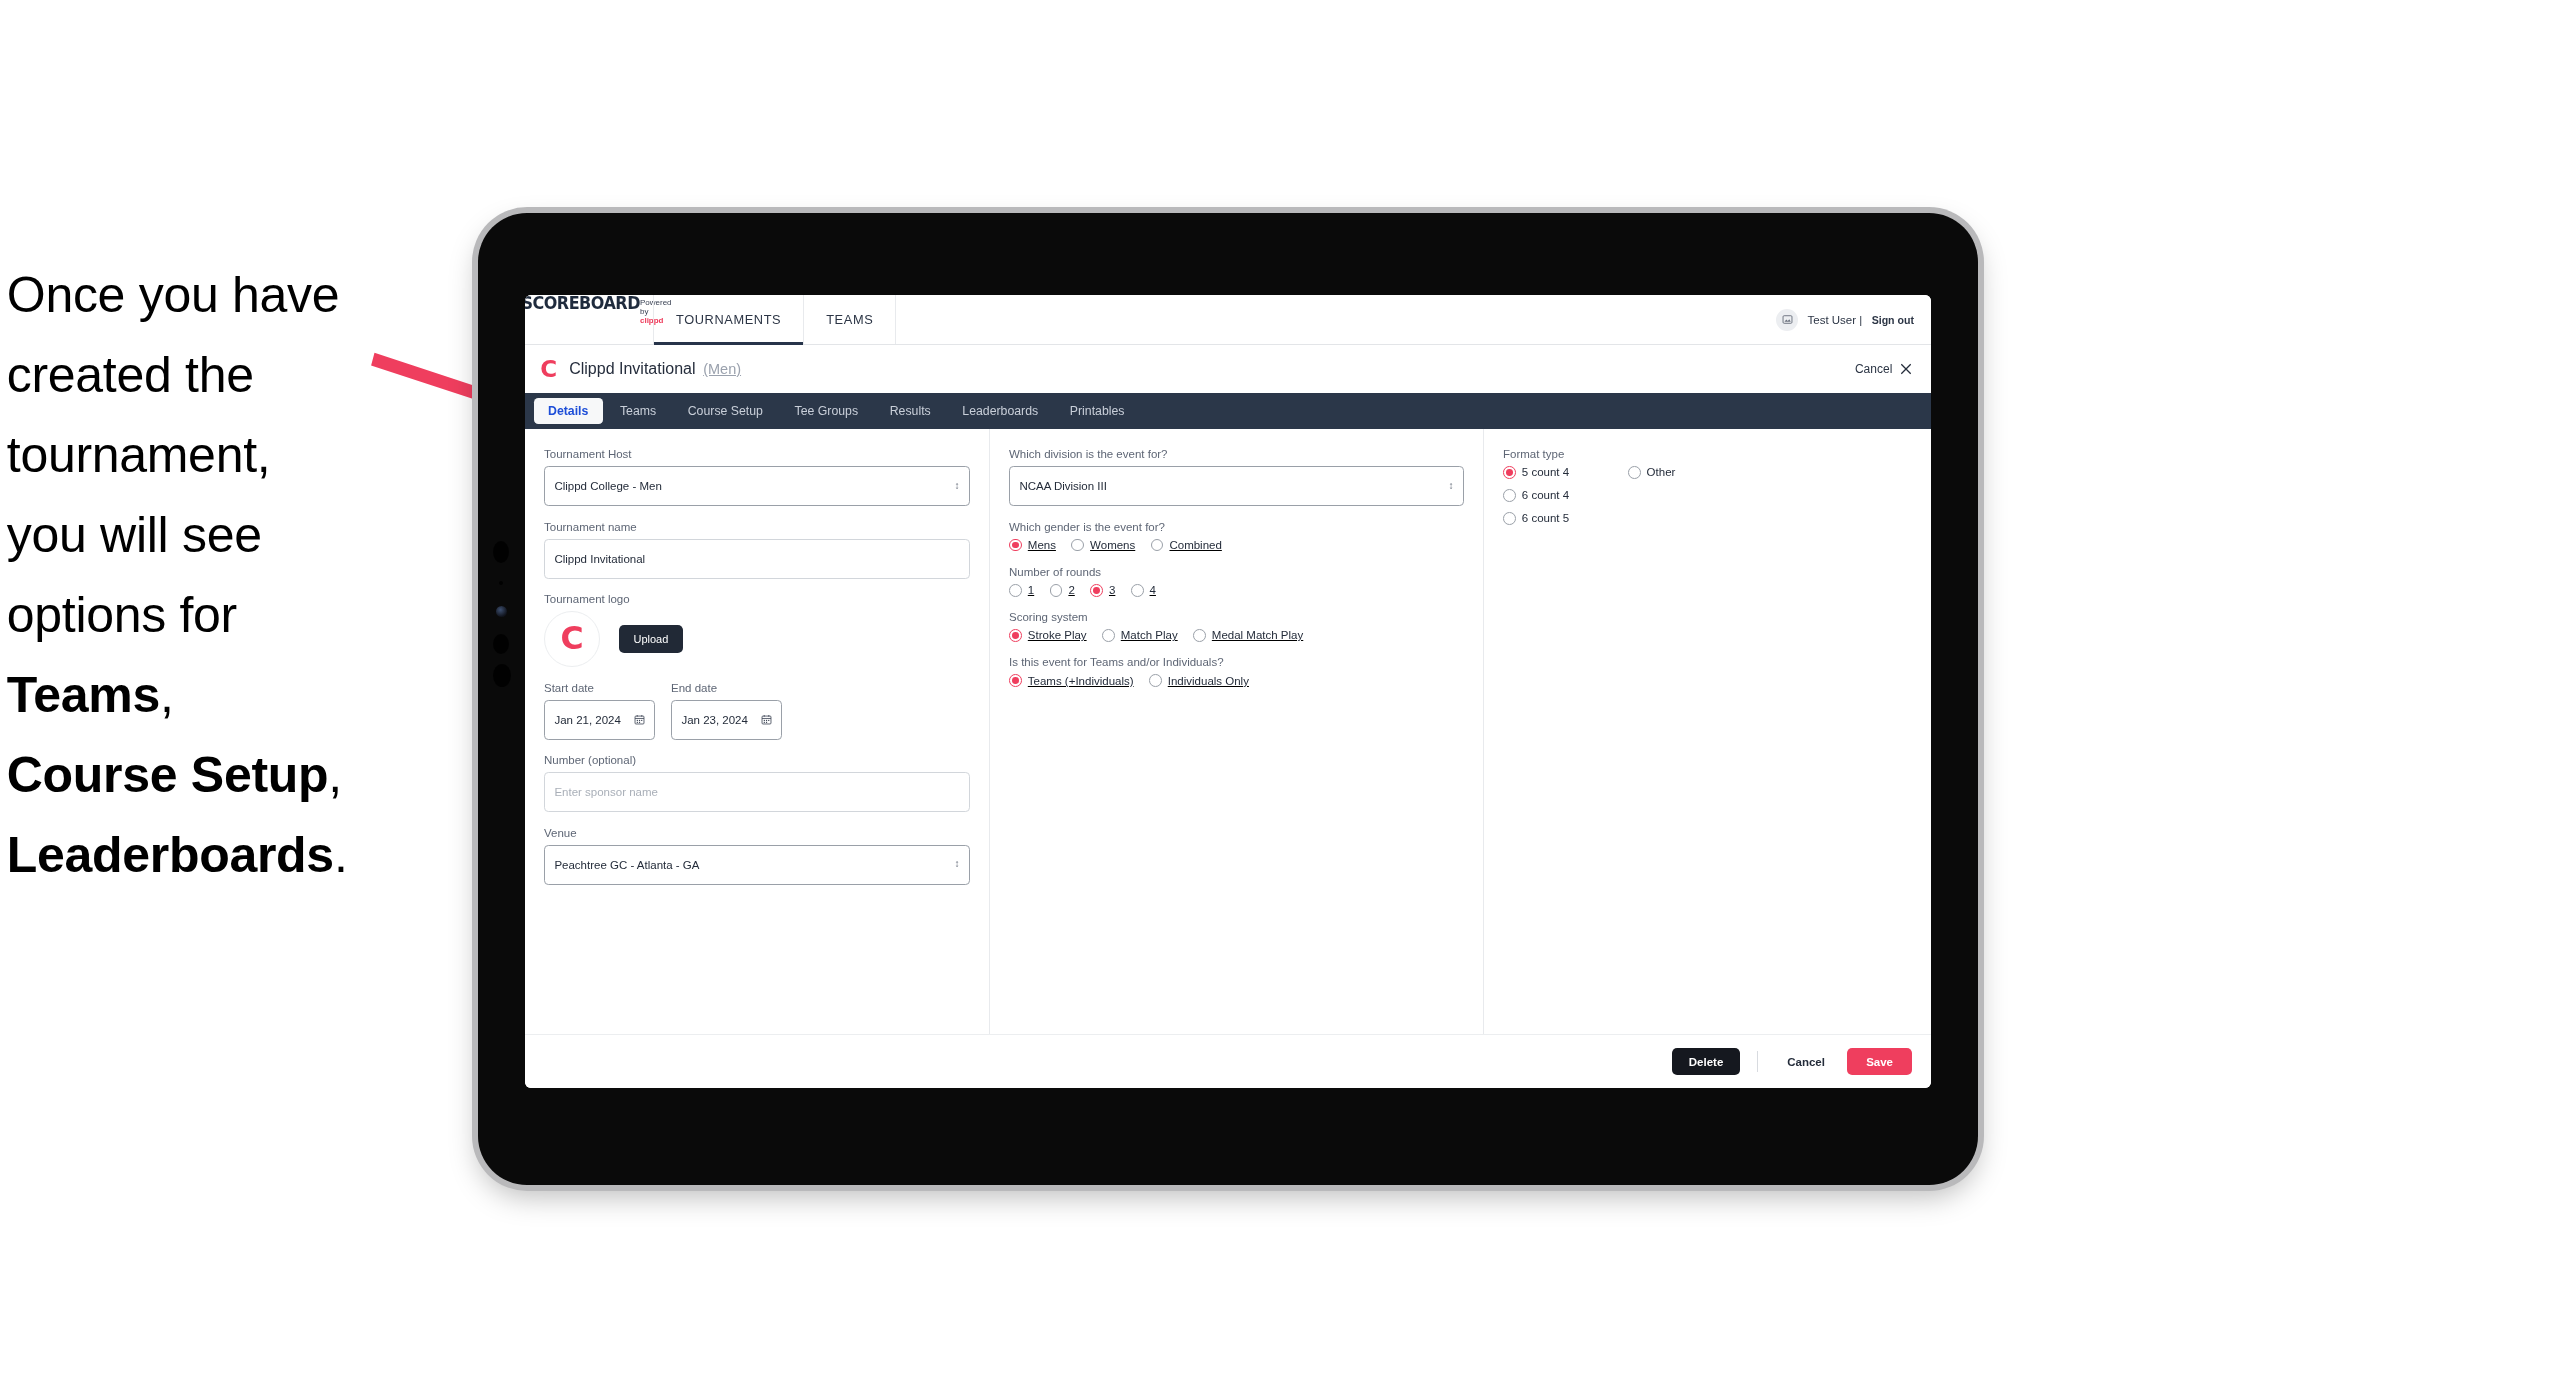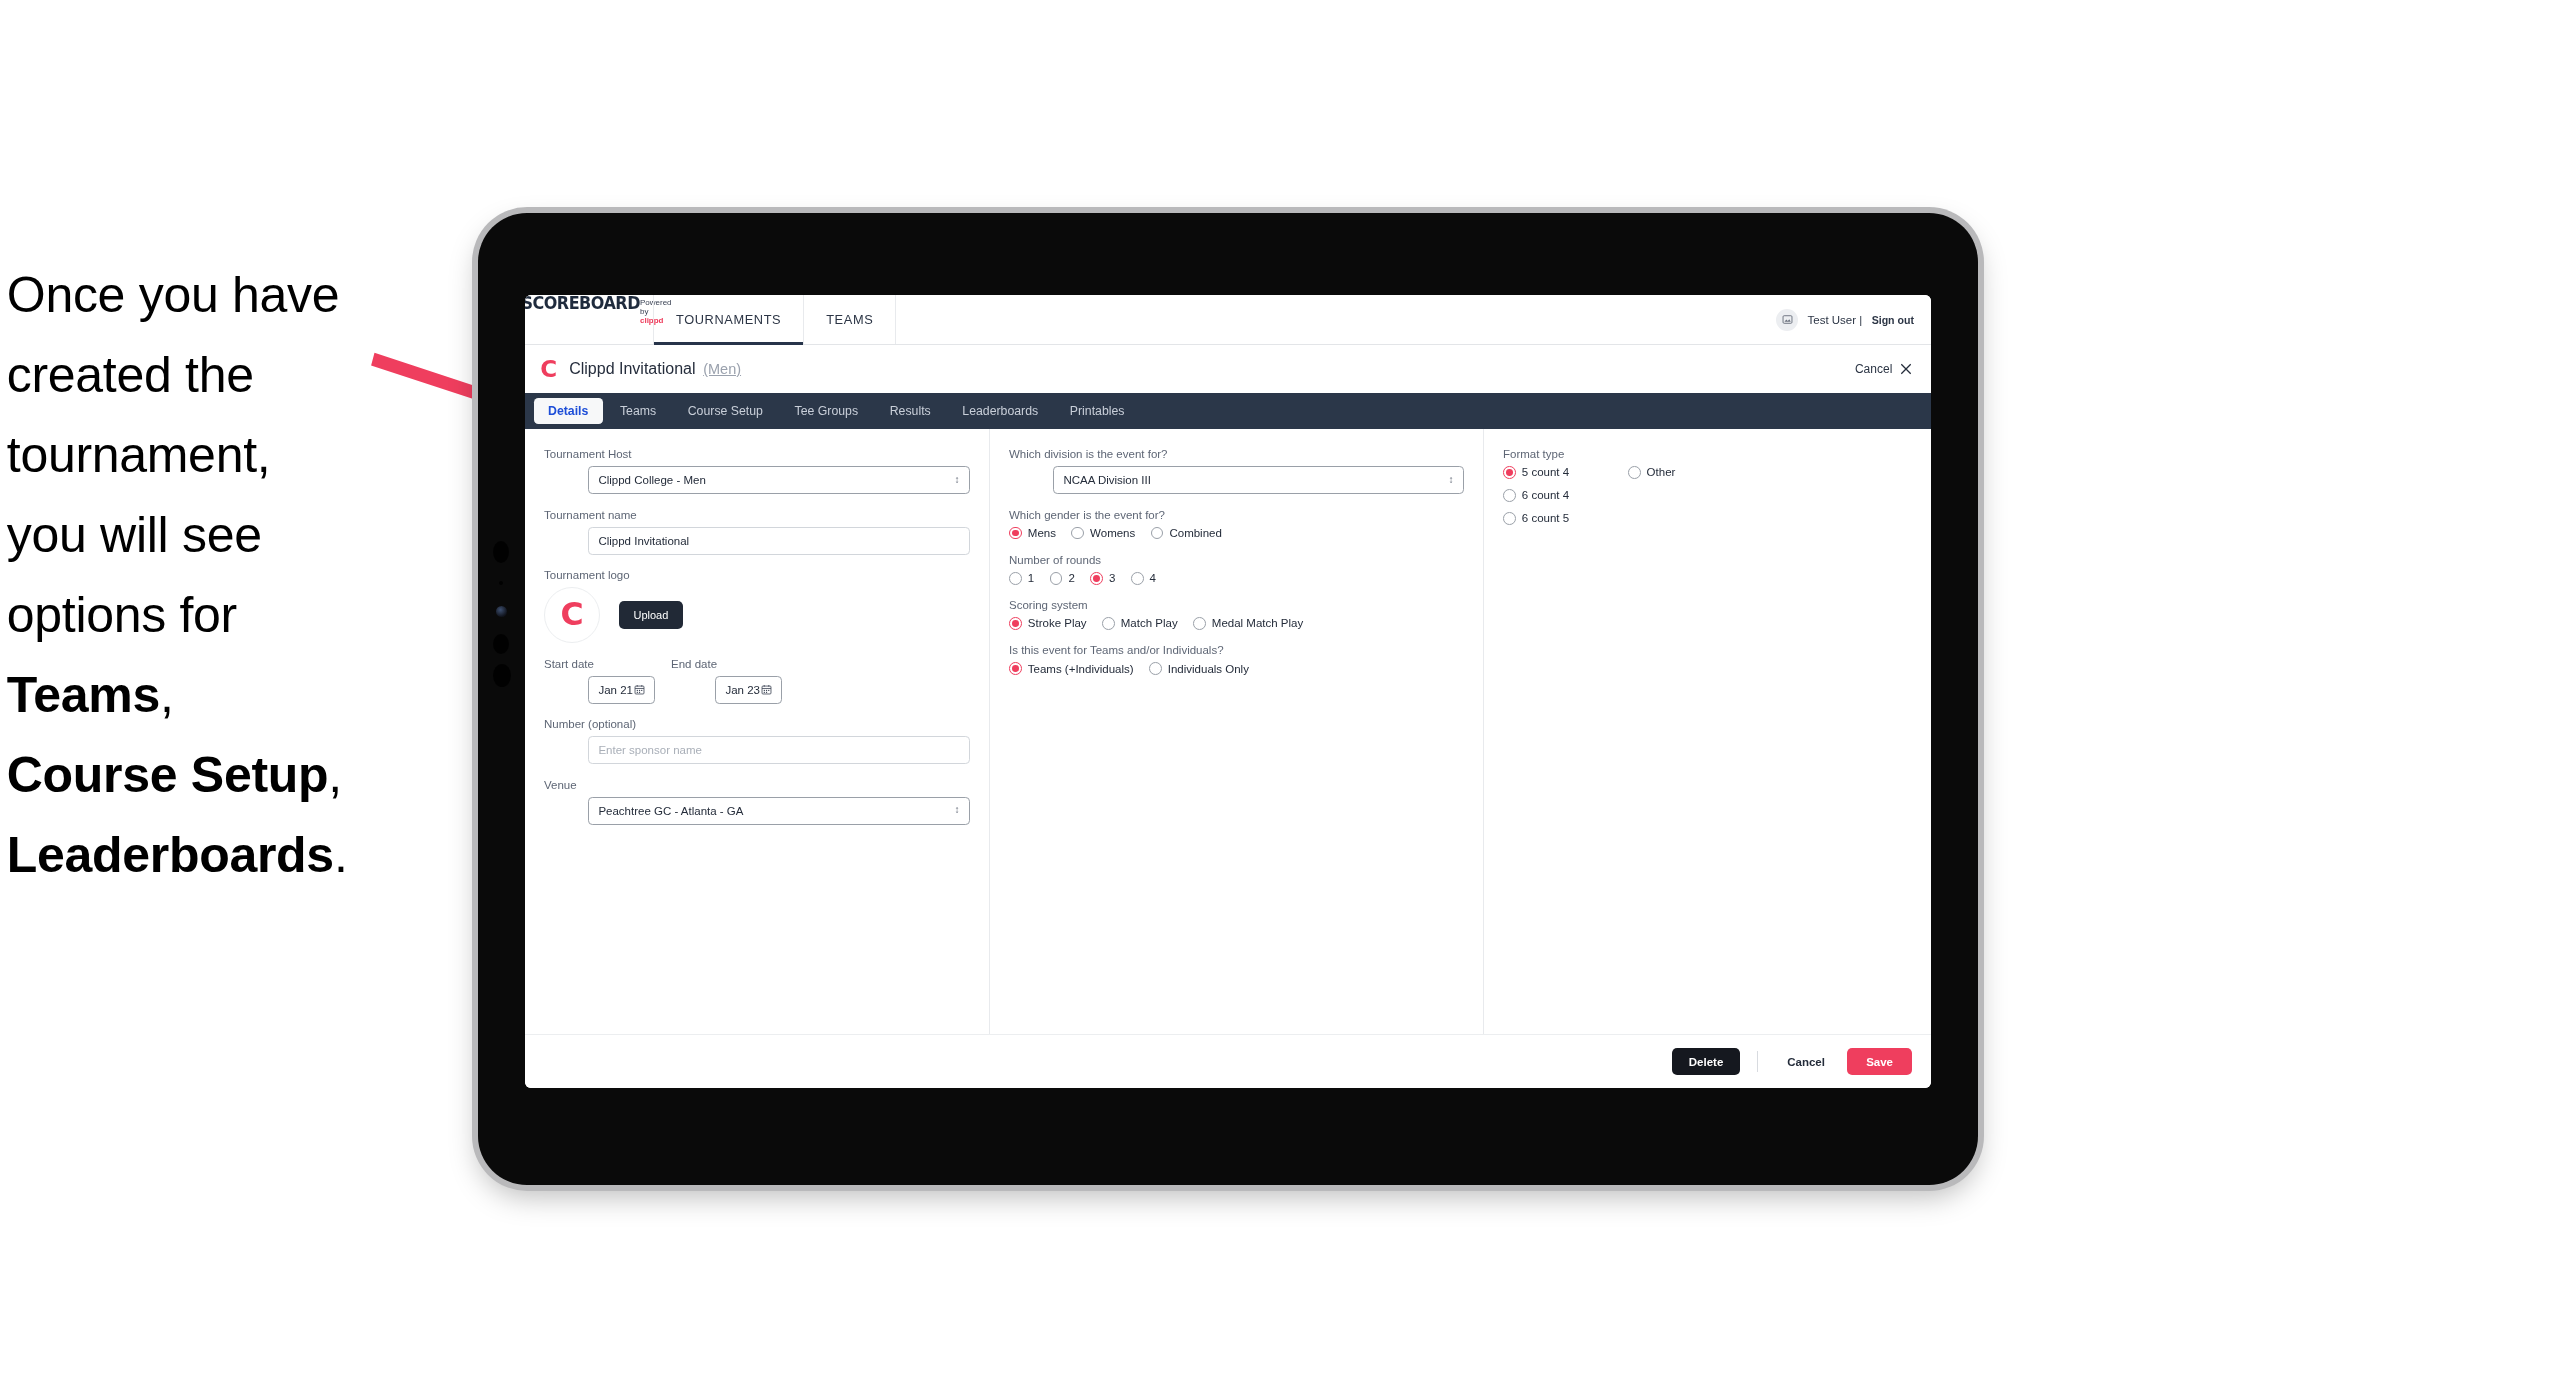--- a/index.html
+++ b/index.html
@@ -77,43 +77,43 @@
   
   #formbody{flex:1;display:flex;background:#fff;min-height:0;}
   .col{box-sizing:border-box;padding:19px 0 0 0;}
   #col1{width:464px;padding-left:19px;padding-right:19px;}
   #col2{width:494px;padding-left:19px;padding-right:19px;border-left:0.9px solid #e8eaed;}
   #col3{flex:1;padding-left:19px;padding-right:19px;border-left:0.9px solid #e8eaed;}
 
   .flabel{font-size:11.5px;color:#5e6675;margin-bottom:6px;}
   .fgroup{margin-bottom:14.5px;}
 
-  .ctrl{box-sizing:border-box;height:28px;border:0.9px solid #9aa0a8;border-radius:4.3px;
-    background:#fff;display:flex;align-items:center;padding:0 9.4px;font-size:11.5px;color:#242c3a;margin-left:44px;}
+  .ctrl{box-sizing:border-box;height:40px;border:0.9px solid #9aa0a8;border-radius:4.3px;
+    background:#fff;display:flex;align-items:center;padding:0 9.4px;font-size:11.5px;color:#242c3a;}
   .ctrl.light{border-color:#d2d6db;}
   .ctrl .val{flex:1;overflow:hidden;white-space:nowrap;}
   .ctrl .ph{flex:1;color:#a9afb8;}
   .stepper{color:#6d7480;font-size:10.2px;line-height:1;}
 
   
   #logorow{display:flex;align-items:center;gap:19px;margin-top:1.7px;}
   #logocircle{width:54px;height:54px;border-radius:50%;border:0.9px solid #eceef0;
     display:flex;align-items:center;justify-content:center;}
   #logocircle span{font-size:31.5px;font-weight:bold;color:#ef3e5e;
     font-family:"DejaVu Sans",sans-serif;line-height:1;}
   #uploadbtn{background:#212936;color:#fff;font-size:11px;border-radius:5.1px;
     padding:7.7px 14.5px;cursor:pointer;}
 
   
   #daterow{display:flex;gap:16px;}
   .datecol{width:111px;}
   .datecol .flabel{margin-bottom:6px;}
 
   
-  .radiorow{display:flex;align-items:flex-end;flex-wrap:wrap;gap:7.7px 7.7px;margin-top:5px;}
+  .radiorow{display:flex;align-items:flex-end;flex-wrap:wrap;gap:7.7px 7.7px;margin-top:5px;text-decoration:underline;}
   .ropt{display:flex;align-items:center;gap:6px;cursor:pointer;margin-right:7.7px;}
   .rdot{width:12.8px;height:12.8px;border-radius:50%;border:1.4px solid #9aa0a8;
     box-sizing:border-box;display:flex;align-items:center;justify-content:center;flex:0 0 auto;}
   .rdot.on{border-color:#ef3e5e;}
   .rdot.on:after{content:"";width:6.8px;height:6.8px;border-radius:50%;background:#ef3e5e;}
   .rlabel{font-size:11.5px;color:#242c3a;white-space:nowrap;}
 
   
   #fmtwrap{display:flex;gap:51px;margin-top:1.7px;}
   #fmtcol1 .ropt{margin-bottom:10.2px;}

